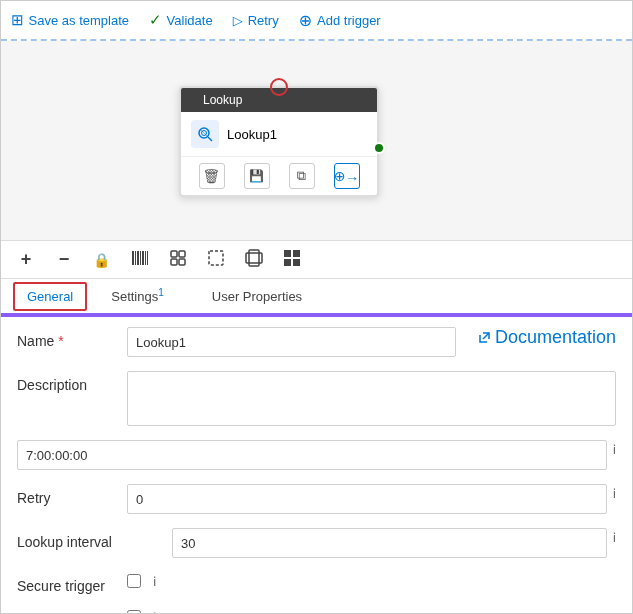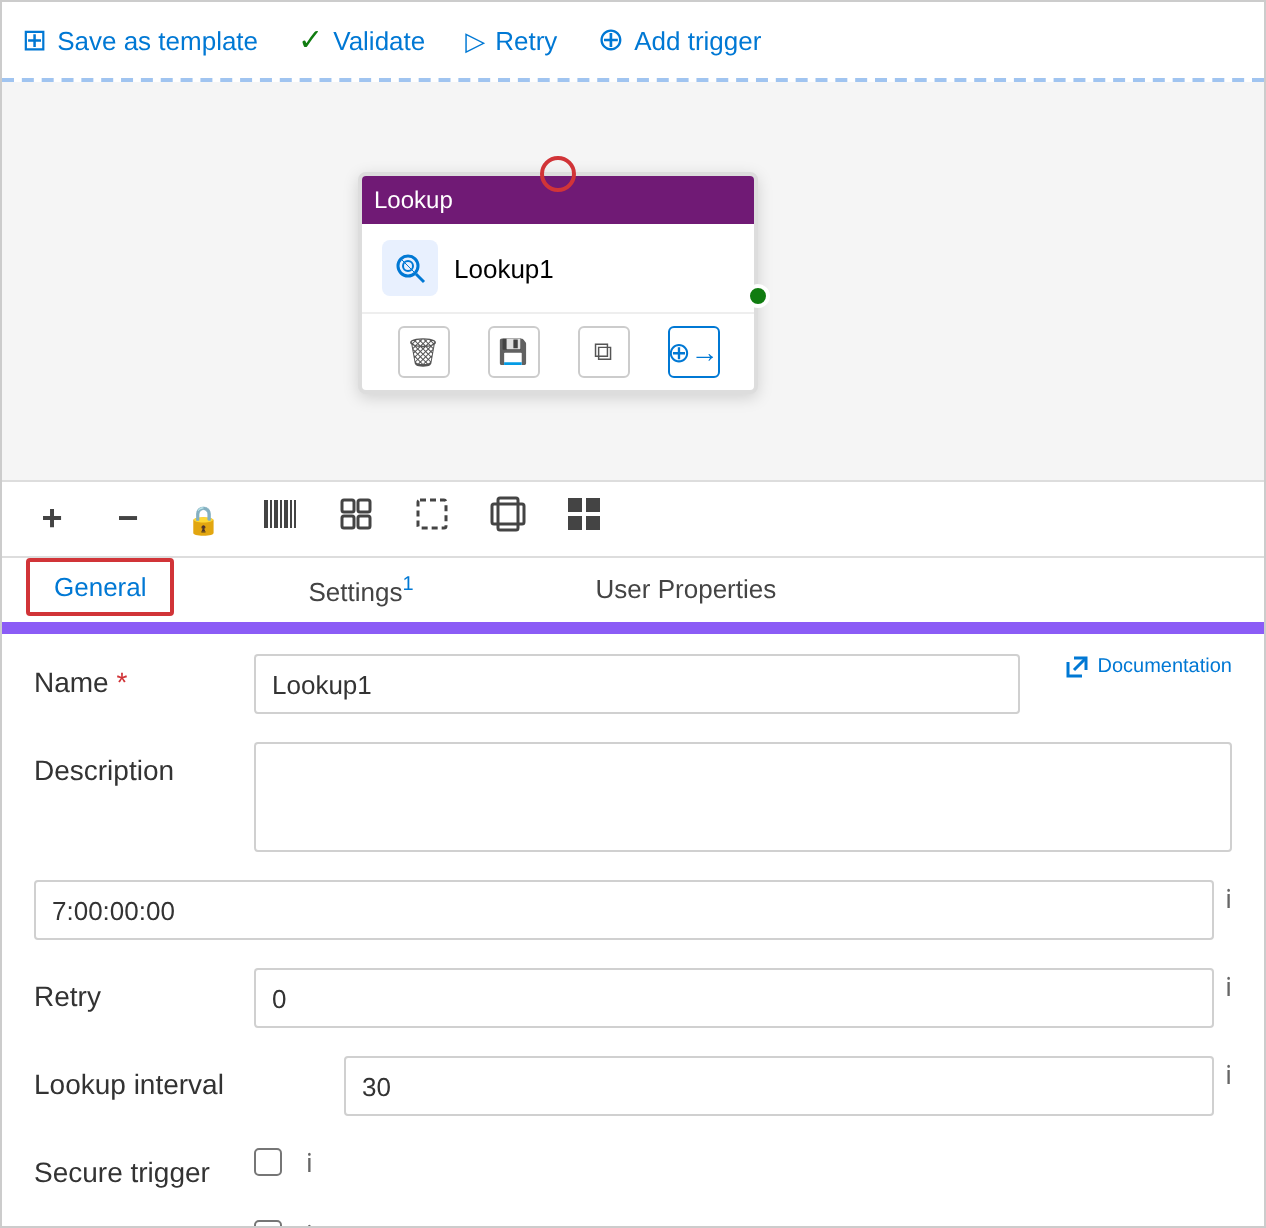--- a/index.html
+++ b/index.html
@@ -53,24 +53,24 @@
       top: 45px;
       left: 178px;
       width: 200px;
       background: #fff;
       border: 2px solid #ddd;
       border-radius: 4px;
       box-shadow: 0 2px 8px rgba(0,0,0,0.15);
       overflow: visible;
     }
     .lookup-node-header {
-      background: #701a75;
+      background: #404040;
       color: #fff;
       font-size: 12px;
-      padding: 5px 6px;
+      padding: 5px 22px;
       border-radius: 2px 2px 0 0;
     }
     .lookup-node-body {
       padding: 8px 10px;
       display: flex;
       align-items: center;
       gap: 8px;
       border-bottom: 1px solid #eee;
     }
     .lookup-node-icon {
@@ -150,26 +150,25 @@
       width: 26px;
       height: 26px;
       display: flex;
       align-items: center;
       justify-content: center;
     }
 
     
     .tabs {
       display: flex;
-      align-items: flex-start;
-      border-bottom: 6px solid #8b5cf6;
+      align-items: center;
+      border-bottom: 4px solid #8b5cf6;
       padding: 0 12px;
       background: #fff;
       height: 38px;
-      gap: 43px;
     }
     .tab {
       padding: 8px 24px;
       cursor: pointer;
       font-size: 13px;
       color: #444;
       border: none;
       background: none;
       position: relative;
     }
@@ -232,21 +231,21 @@
       margin-left: 6px;
       color: #666;
       font-size: 13px;
       cursor: pointer;
     }
     .doc-link {
       display: flex;
       align-items: center;
       gap: 4px;
       color: #0078d4;
-      font-size: 10px;
+      font-size: 18px;
       cursor: pointer;
       margin-left: 12px;
       white-space: nowrap;
     }
     .checkbox-wrap {
       display: flex;
       align-items: center;
       gap: 6px;
     }
     .prop-checkbox {

